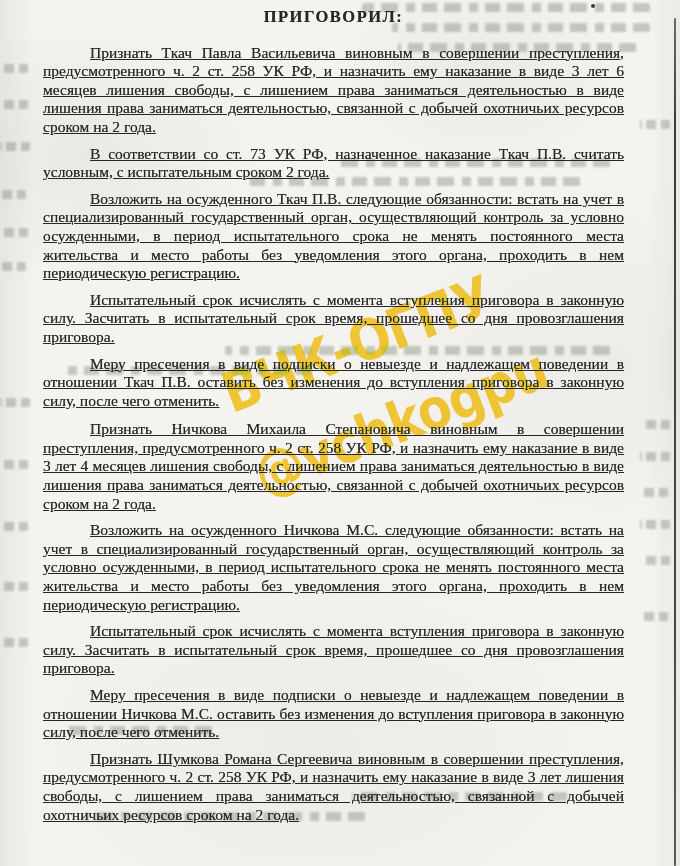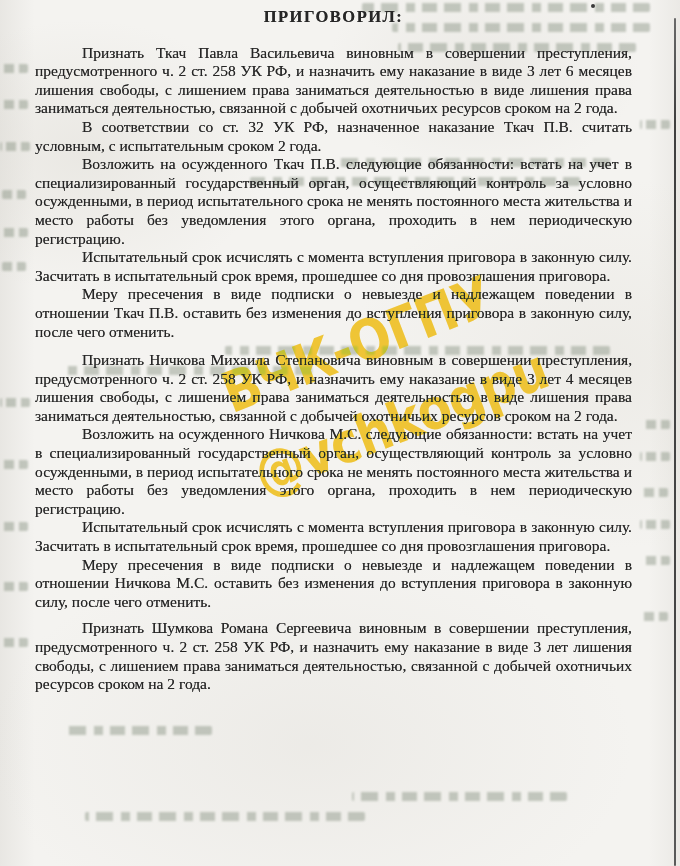--- a/index.html
+++ b/index.html
@@ -25,23 +25,24 @@
     color: #262626;
     font-size: 15.5px; line-height: 18.6px;
     text-shadow: 0 0 0.6px rgba(30,30,30,0.65);
   }
   .content h1 {
     margin: 0 0 17px 0; padding: 0;
     font-size: 16.5px; font-weight: 600; letter-spacing: 1.5px;
     text-align: center;
   }
   .content p {
-    margin: 0; padding: 0;
+    margin: 8px; padding: 0;
     text-align: justify; text-align-last: left;
     text-indent: 47px;
+    text-decoration: underline;
   }
   .block2 { margin-top: 10px; }
   .block3 { margin-top: 8px; }
   
   .watermark {
     position: absolute; left: 168px; top: 298px; width: 410px;
     transform: rotate(-21deg);
     text-align: center;
     font-family: "DejaVu Sans", "Liberation Sans", sans-serif;
     font-weight: bold; font-size: 56px; line-height: 88px;
@@ -110,21 +111,21 @@
     <div class="bleed" style="left:62px;  top:726px; width:150px;"></div>
     <div class="bleed" style="left:352px; top:792px; width:215px;"></div>
     <div class="bleed" style="left:85px;  top:812px; width:280px;"></div>
   </div>
 
   <div class="content">
     <h1>ПРИГОВОРИЛ:</h1>
 
     <section class="block1">
       <p>Признать Ткач Павла Васильевича виновным в совершении преступления, предусмотренного ч. 2 ст. 258 УК РФ, и назначить ему наказание в виде 3 лет 6 месяцев лишения свободы, с лишением права заниматься деятельностью в виде лишения права заниматься деятельностью, связанной с добычей охотничьих ресурсов сроком на 2 года.</p>
-      <p>В соответствии со ст. 32 УК РФ, назначенное наказание Ткач П.В. считать условным, с испытательным сроком 2 года.</p>
+      <p>В соответствии со ст. 73 УК РФ, назначенное наказание Ткач П.В. считать условным, с испытательным сроком 2 года.</p>
       <p>Возложить на осужденного Ткач П.В. следующие обязанности: встать на учет в специализированный государственный орган, осуществляющий контроль за условно осужденными, в период испытательного срока не менять постоянного места жительства и место работы без уведомления этого органа, проходить в нем периодическую регистрацию.</p>
       <p>Испытательный срок исчислять с момента вступления приговора в законную силу. Засчитать в испытательный срок время, прошедшее со дня провозглашения приговора.</p>
       <p>Меру пресечения в виде подписки о невыезде и надлежащем поведении в отношении Ткач П.В. оставить без изменения до вступления приговора в законную силу, после чего отменить.</p>
     </section>
 
     <section class="block2">
       <p>Признать Ничкова Михаила Степановича виновным в совершении преступления, предусмотренного ч. 2 ст. 258 УК РФ, и назначить ему наказание в виде 3 лет 4 месяцев лишения свободы, с лишением права заниматься деятельностью в виде лишения права заниматься деятельностью, связанной с добычей охотничьих ресурсов сроком на 2 года.</p>
       <p>Возложить на осужденного Ничкова М.С. следующие обязанности: встать на учет в специализированный государственный орган, осуществляющий контроль за условно осужденными, в период испытательного срока не менять постоянного места жительства и место работы без уведомления этого органа, проходить в нем периодическую регистрацию.</p>
       <p>Испытательный срок исчислять с момента вступления приговора в законную силу. Засчитать в испытательный срок время, прошедшее со дня провозглашения приговора.</p>
       <p>Меру пресечения в виде подписки о невыезде и надлежащем поведении в отношении Ничкова М.С. оставить без изменения до вступления приговора в законную силу, после чего отменить.</p>

